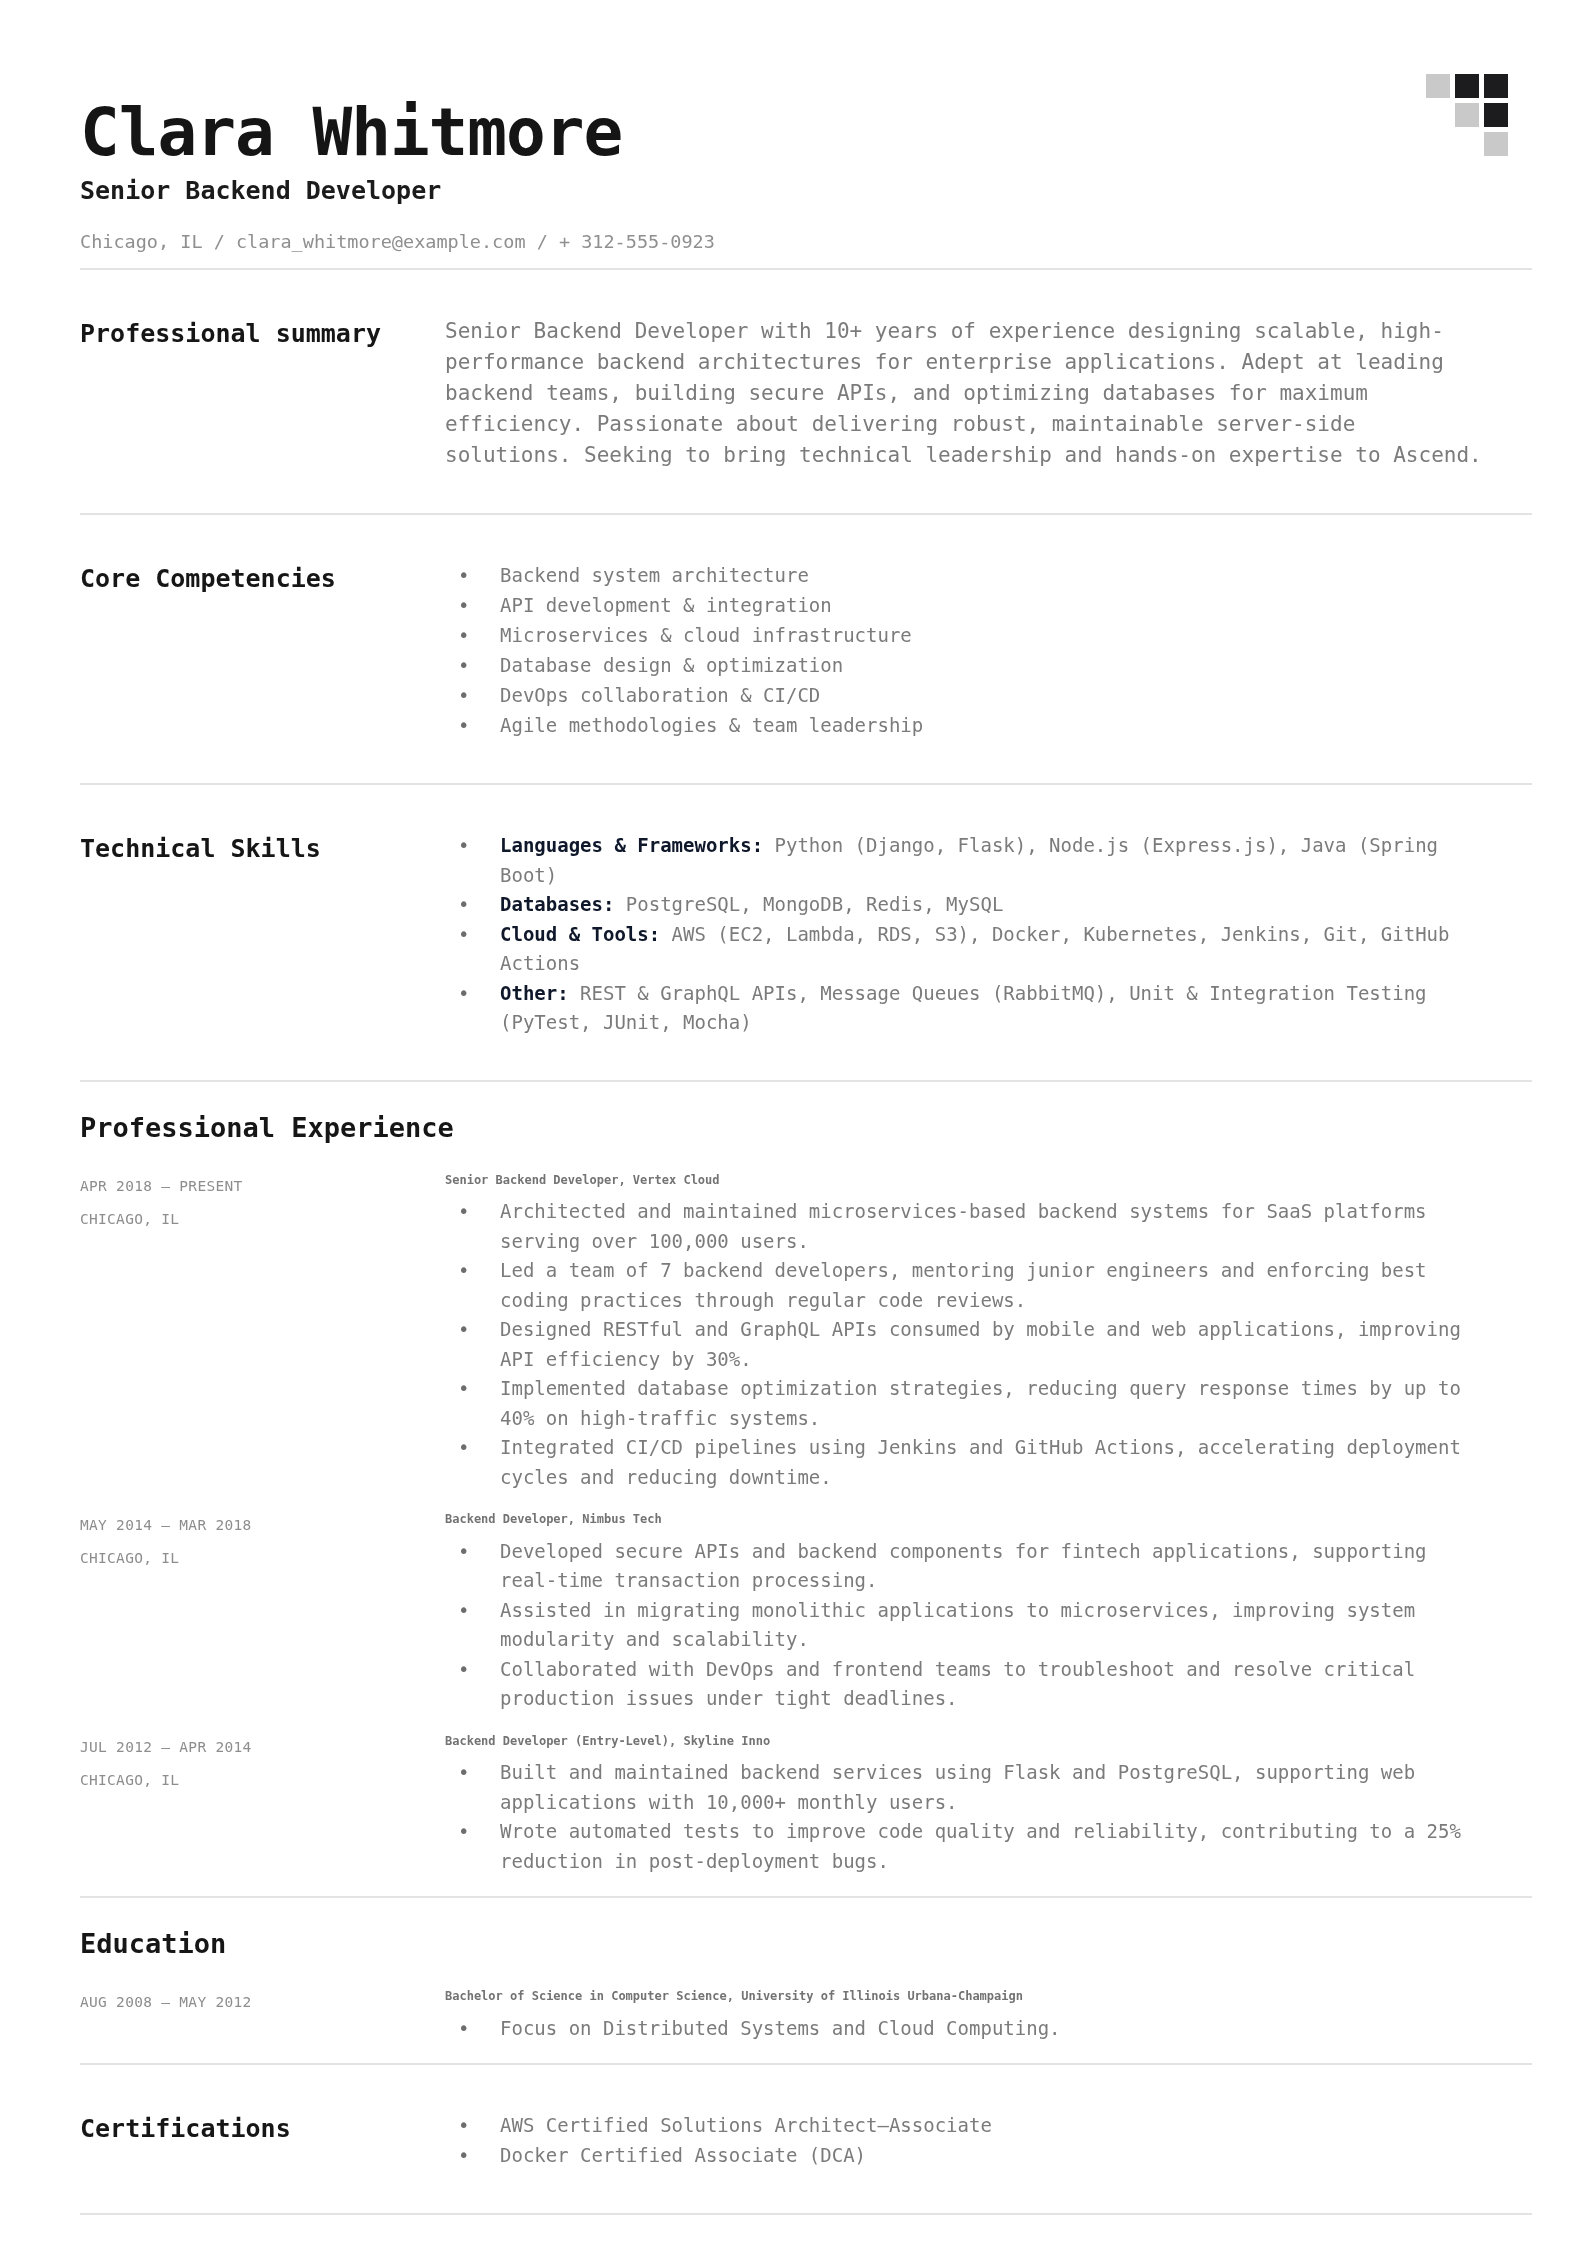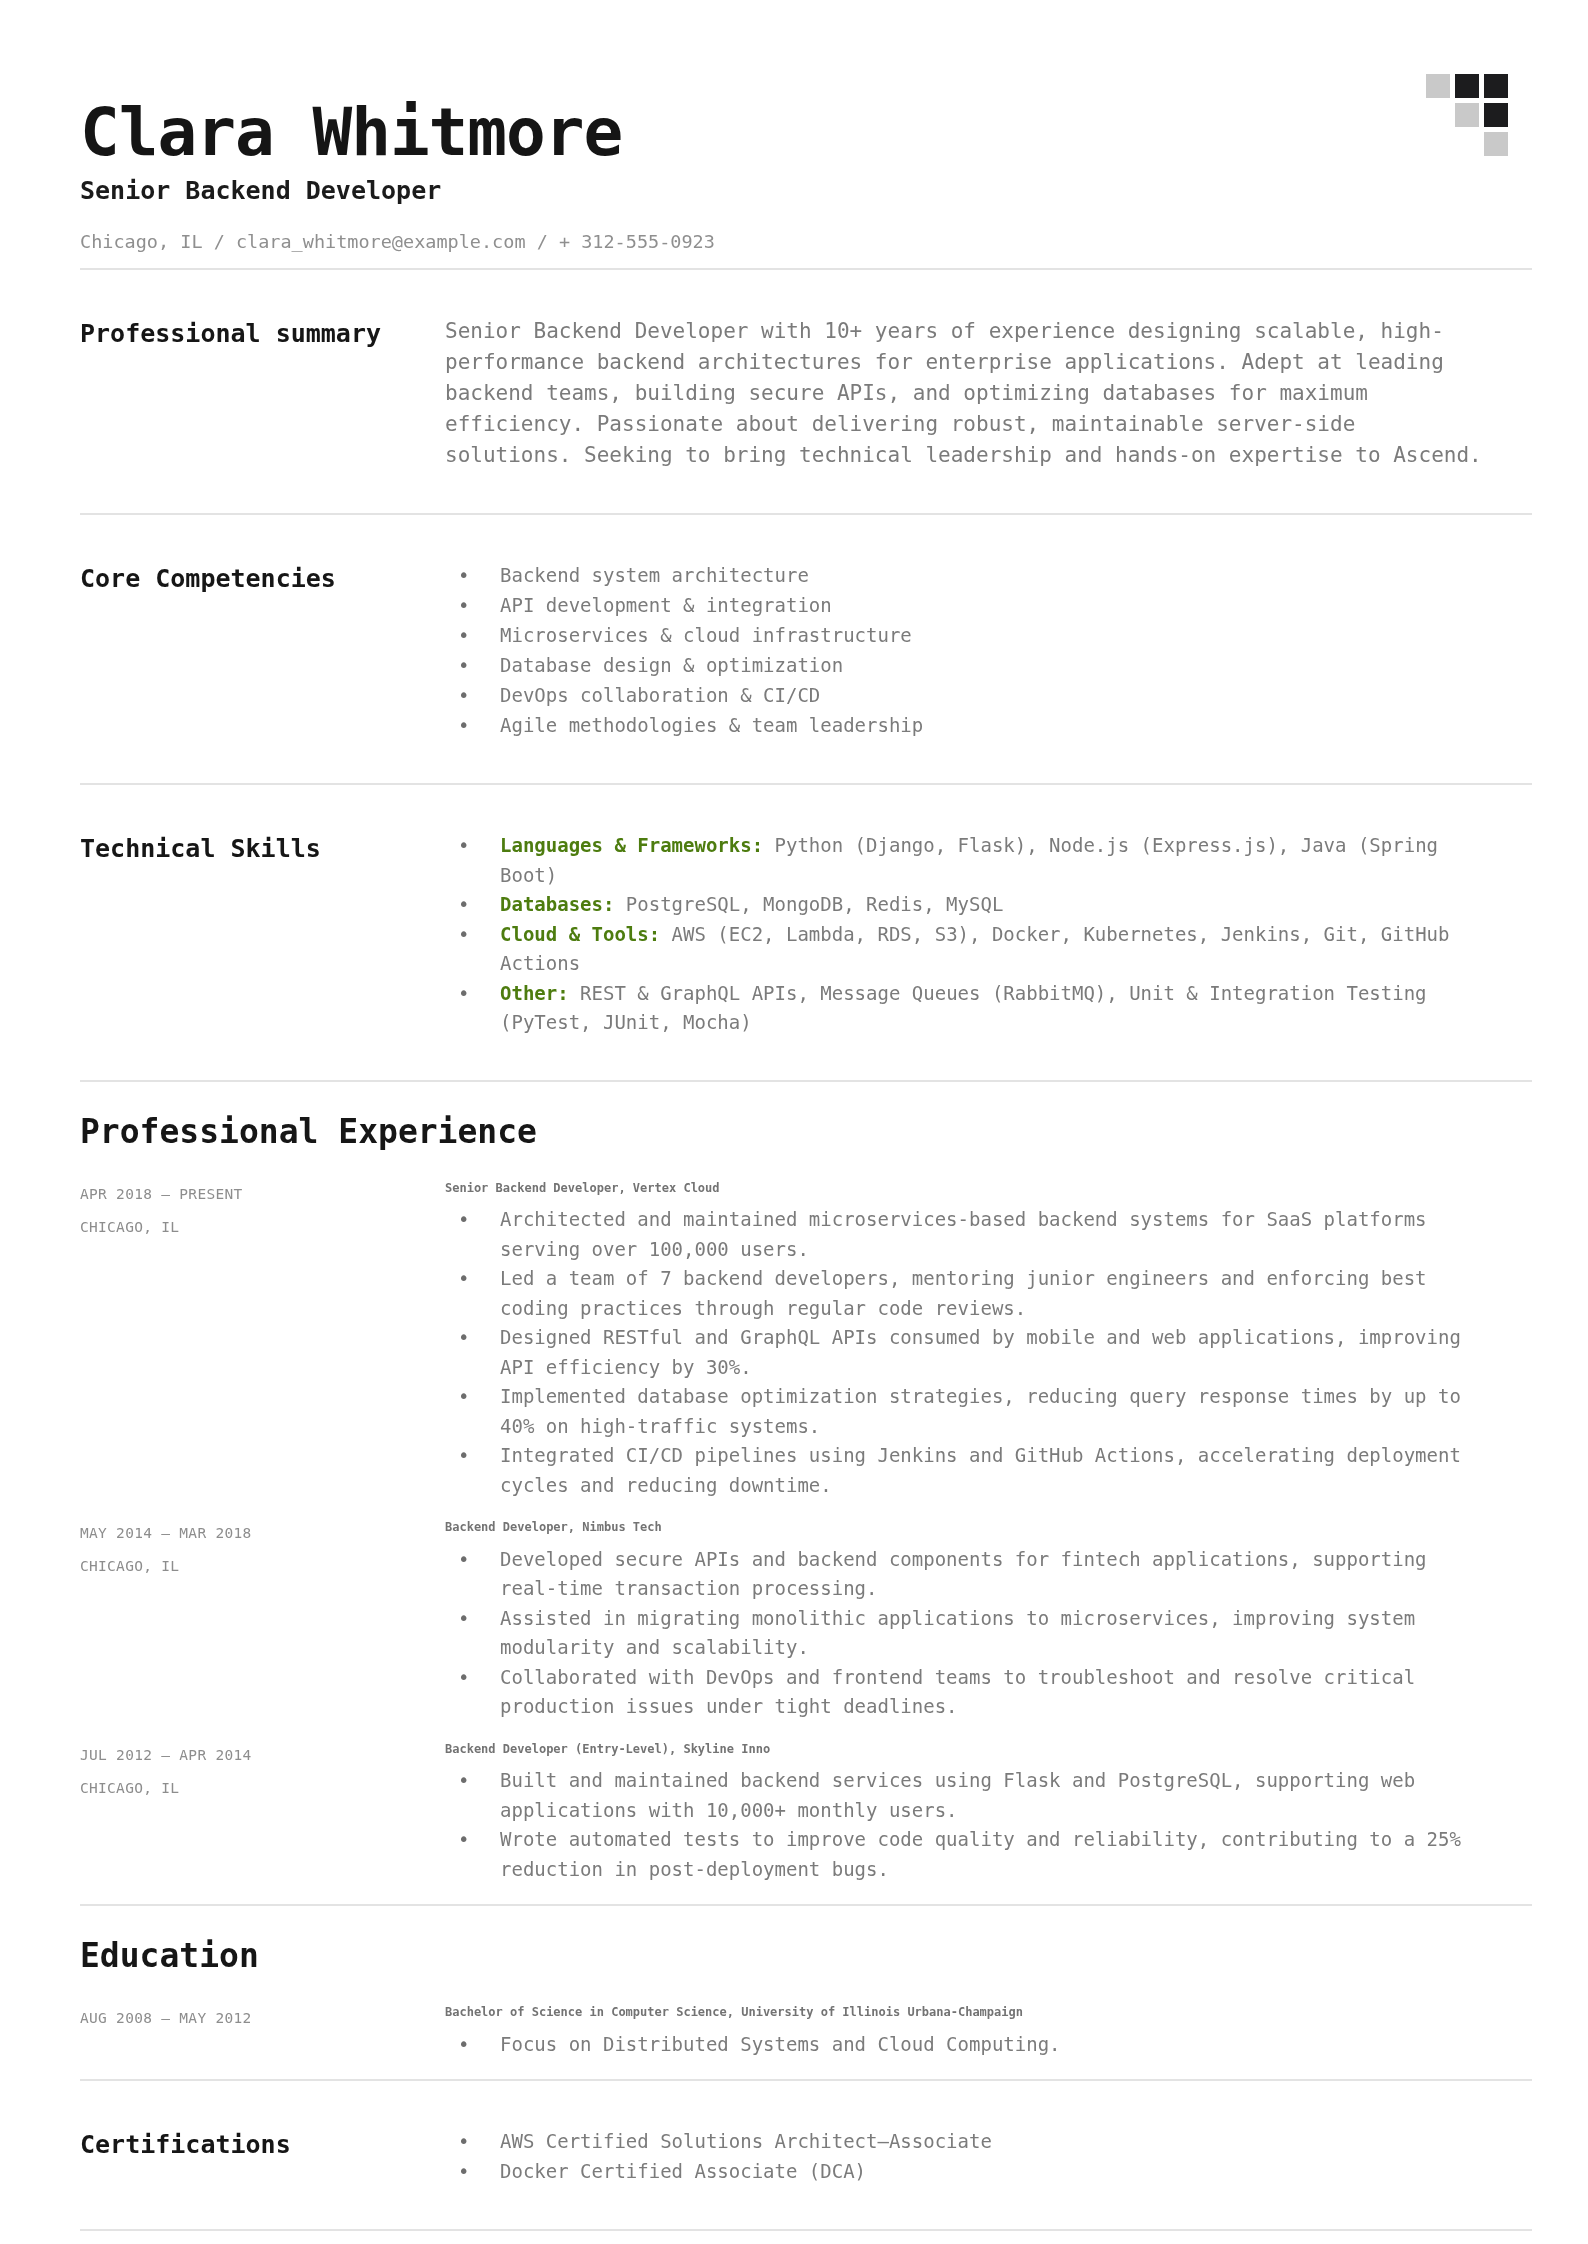--- a/index.html
+++ b/index.html
@@ -31,24 +31,24 @@
   .sect .label { width:365px; flex:0 0 365px; font-size:25px; font-weight:bold;
                  color:#161616; line-height:1.25; padding-top:2px; }
   .sect .content { flex:1 1 auto; max-width:1050px; }
 
   .summary-text { font-size:21px; line-height:31px; color:#7b7b7b; max-width:1038px; }
 
   ul.blist { list-style:none; max-width:1046px; }
   ul.blist li { position:relative; padding-left:55px; font-size:19px; line-height:29.5px; color:#7b7b7b; }
   ul.blist li::before { content:"•"; position:absolute; left:13px; top:0; color:#6d6d6d; }
   ul.blist.spaced li { margin-bottom:0.5px; }
-  .bold-lead { font-weight:bold; color:#4d7c0f; }
-
-  
-  .xp-heading { font-size:33px; font-weight:bold; color:#161616; margin:30px 0 30px 0; }
+  .bold-lead { font-weight:bold; color:#0f172a; }
+
+  
+  .xp-heading { font-size:27px; font-weight:bold; color:#161616; margin:30px 0 30px 0; }
   .job { display:flex; margin-bottom:20px; }
   .job .meta { width:365px; flex:0 0 365px; padding-top:5px; }
   .dates { font-size:14.5px; color:#8d8d8d; letter-spacing:0.3px; }
   .loc   { font-size:14.5px; color:#8d8d8d; letter-spacing:0.3px; margin-top:17px; }
   .job .content { flex:1 1 auto; max-width:1050px; }
   .job-title { font-size:12px; font-weight:bold; color:#737373; line-height:1.3; margin-bottom:9px; }
 
   
   .langs { display:flex; width:100%; }
   .lang { width:50%; }

